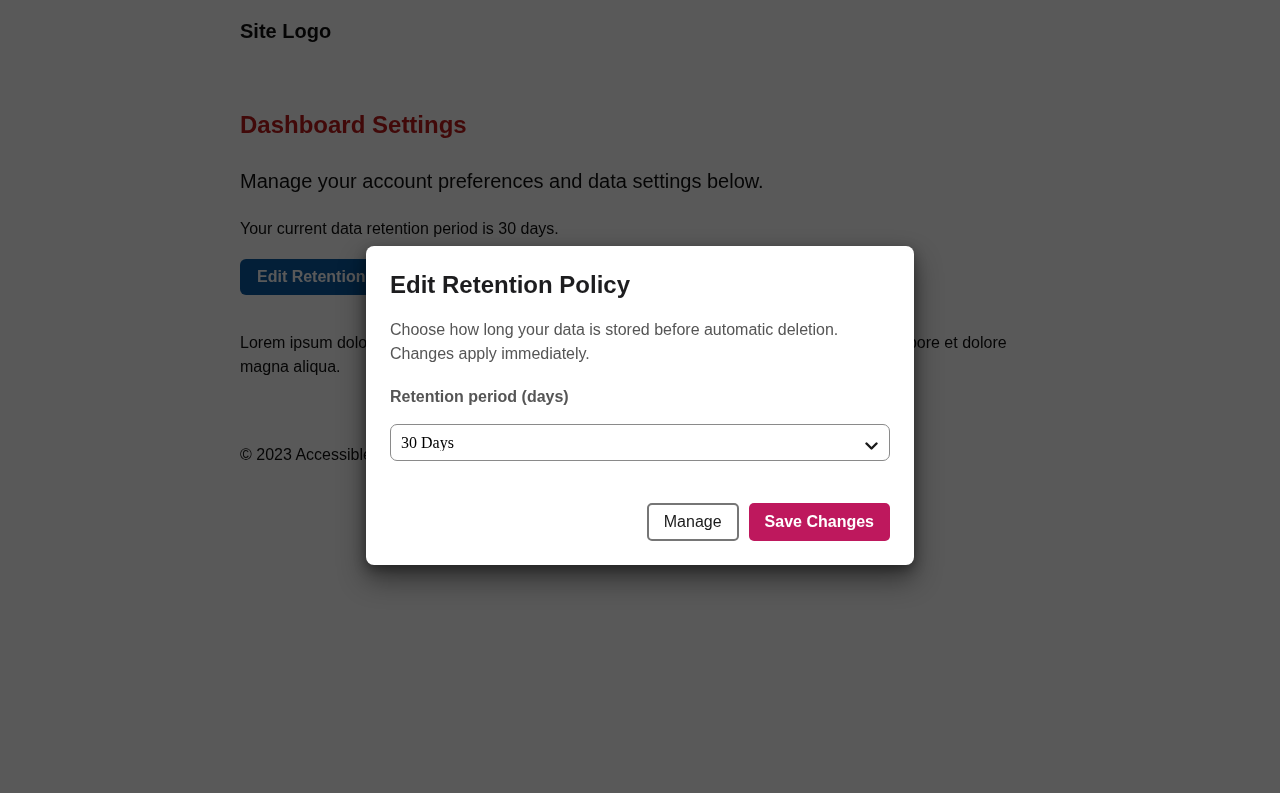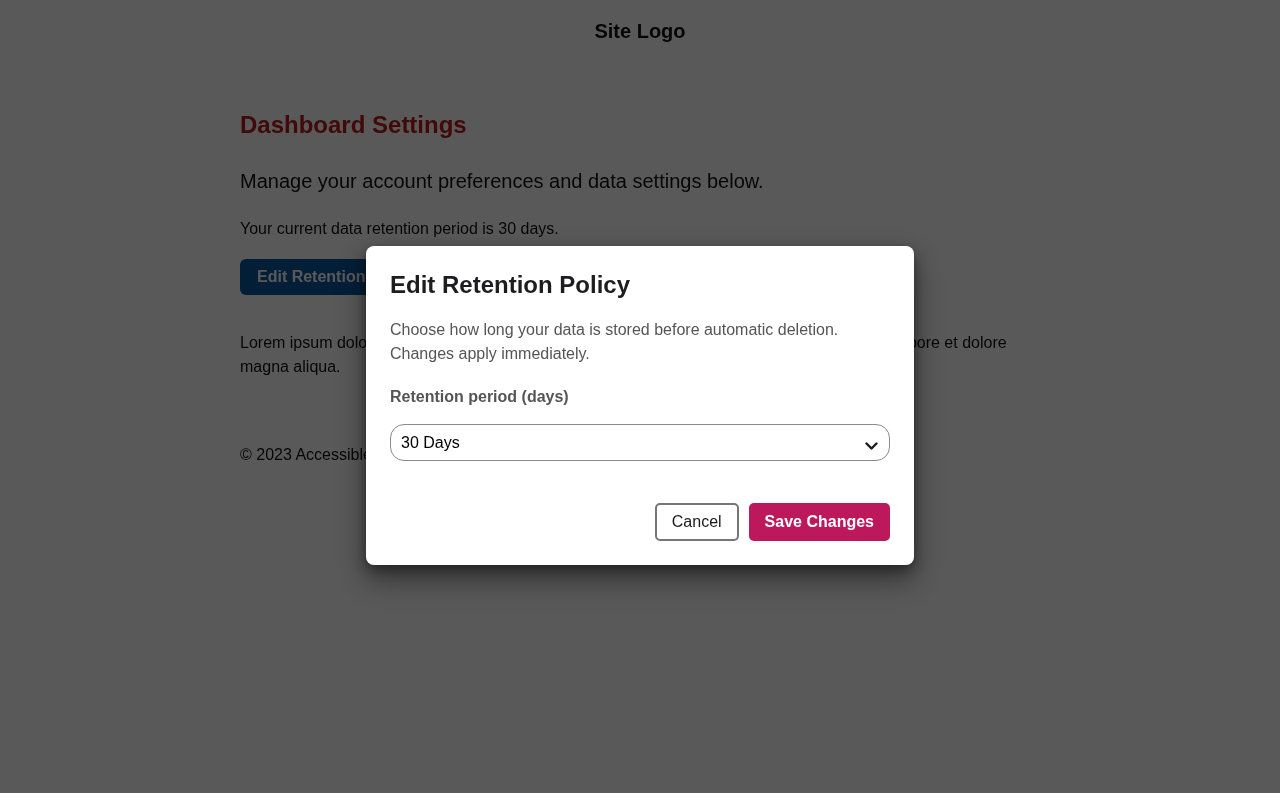--- a/index.html
+++ b/index.html
@@ -16,21 +16,21 @@
   .page {
     width: 1280px;
     height: 793px;
     background: #ffffff;
     overflow: hidden;
   }
   .container {
     width: 800px;
     margin: 0 auto;
   }
-  .site-header { padding-top: 20px; text-align: center; }
+  .site-header { padding-top: 20px; }
   .site-logo {
     font-size: 20px;
     font-weight: bold;
     line-height: 22px;
     color: #111111;
   }
   .main-content { padding-top: 64px; }
   .page-title {
     font-size: 24px;
     font-weight: bold;
@@ -122,26 +122,26 @@
     font-size: 16px;
     font-weight: bold;
     line-height: 22px;
     color: #555555;
     margin-bottom: 16px;
   }
   .select-wrap { position: relative; }
   .retention-select {
     width: 100%;
     height: 37px;
-    font-family: Liberation Sans, sans-serif;
+    font-family: Liberation Serif, serif;
     font-size: 16px;
     color: #000000;
     background: #ffffff;
     border: 1px solid #8a8a8a;
-    border-radius: 14px;
+    border-radius: 7px;
     padding: 0 30px 0 10px;
     appearance: none;
     -webkit-appearance: none;
   }
   .select-chevron {
     position: absolute;
     right: 12px;
     top: 13px;
     pointer-events: none;
   }
@@ -204,16 +204,16 @@
       <option>30 Days</option>
     </select>
     <span class="select-chevron">
       <svg width="13" height="9" viewBox="0 0 13 9">
         <polyline points="1.5,1.5 6.5,6.5 11.5,1.5" fill="none" stroke="#1a1a1a" stroke-width="2.4" stroke-linecap="round" stroke-linejoin="round"></polyline>
       </svg>
     </span>
   </div>
 
   <div class="modal-footer">
-    <button class="btn btn-cancel" type="button">Cancel</button>
+    <button class="btn btn-cancel" type="button">Manage</button>
     <button class="btn btn-save" type="button">Save Changes</button>
   </div>
 </div>
 
 </body></html>

